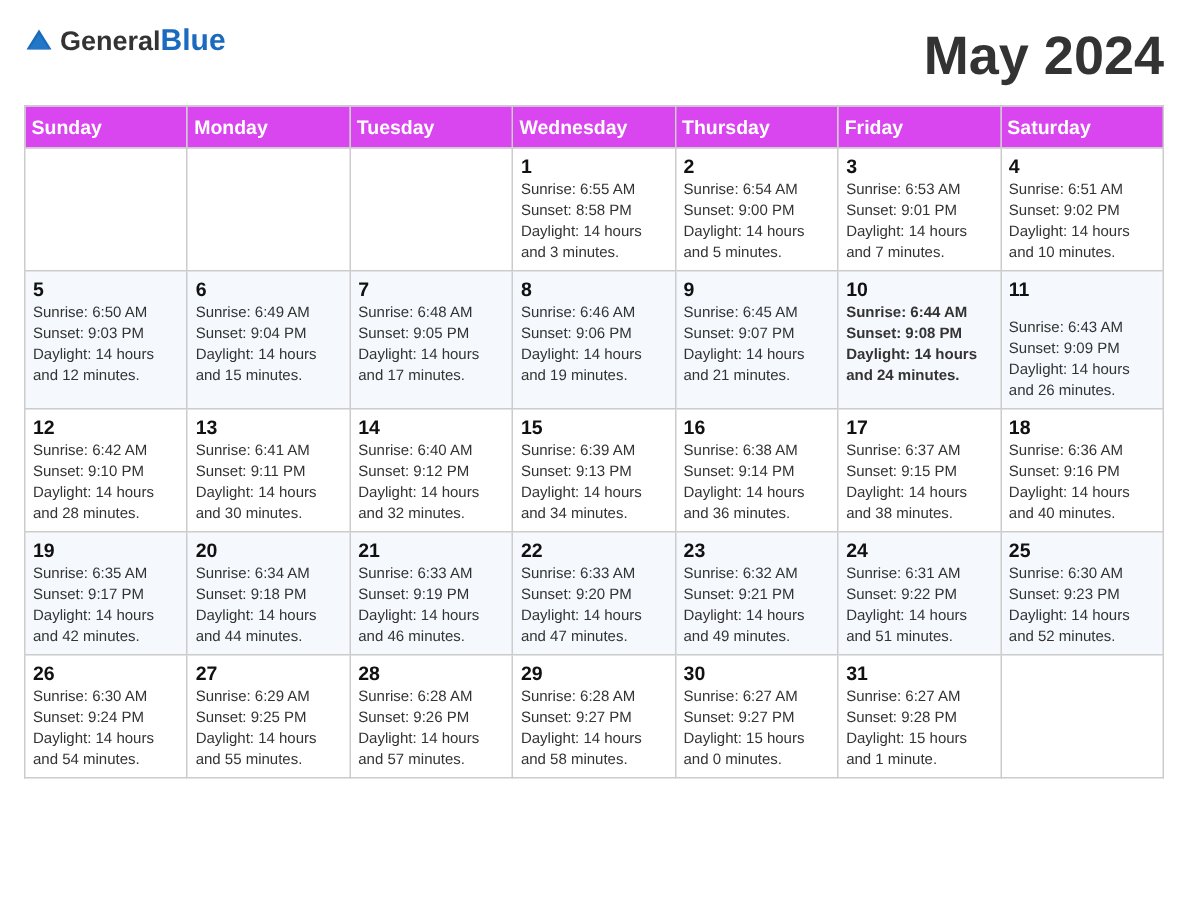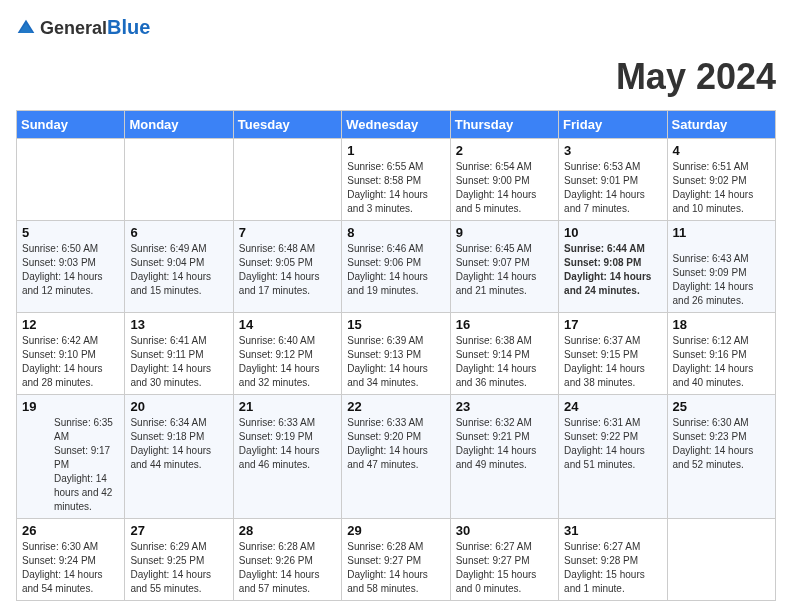--- a/index.html
+++ b/index.html
@@ -35,32 +35,31 @@
       width: 20px;
       height: 20px;
     }
     .title-area {
       text-align: right;
     }
     .month-title {
       font-size: 36px;
       font-weight: bold;
       color: #333;
-      margin-top: 40px;
     }
     .location-title {
       font-size: 15px;
       color: #555;
     }
     table {
       width: 100%;
       border-collapse: collapse;
     }
     thead tr th {
-      background-color: #3b82f6;
+      background-color: #d946ef;
       color: #fff;
       font-size: 13px;
       font-weight: bold;
       padding: 6px 4px;
       text-align: left;
       border: 1px solid #ccc;
     }
     tbody tr td {
       vertical-align: top;
       border: 1px solid #ccc;
@@ -225,29 +224,29 @@
 Daylight: 14 hours and 36 minutes.</div>
         </td>
         <td>
           <div class="day-number">17</div>
           <div class="day-info" style="white-space: pre-line;">Sunrise: 6:37 AM
 Sunset: 9:15 PM
 Daylight: 14 hours and 38 minutes.</div>
         </td>
         <td>
           <div class="day-number">18</div>
-          <div class="day-info" style="white-space: pre-line;">Sunrise: 6:12 AM
+          <div class="day-info" style="white-space: pre-line;">Sunrise: 6:36 AM
 Sunset: 9:16 PM
 Daylight: 14 hours and 40 minutes.</div>
         </td>
       </tr>
       <tr>
         <td>
           <div class="day-number">19</div>
-          <div class="day-info" style="white-space: pre-line; margin-left: 32px;">Sunrise: 6:35 AM
+          <div class="day-info" style="white-space: pre-line;">Sunrise: 6:35 AM
 Sunset: 9:17 PM
 Daylight: 14 hours and 42 minutes.</div>
         </td>
         <td>
           <div class="day-number">20</div>
           <div class="day-info" style="white-space: pre-line;">Sunrise: 6:34 AM
 Sunset: 9:18 PM
 Daylight: 14 hours and 44 minutes.</div>
         </td>
         <td>

